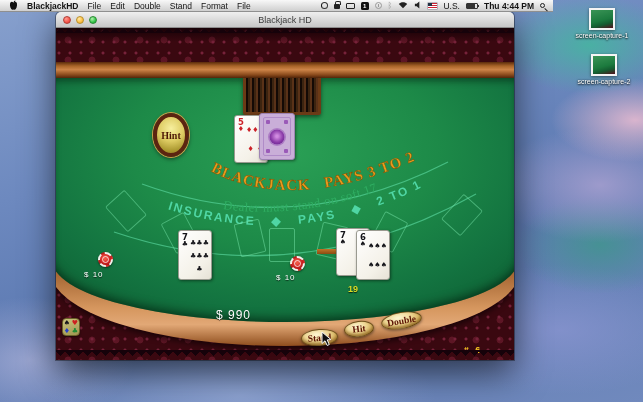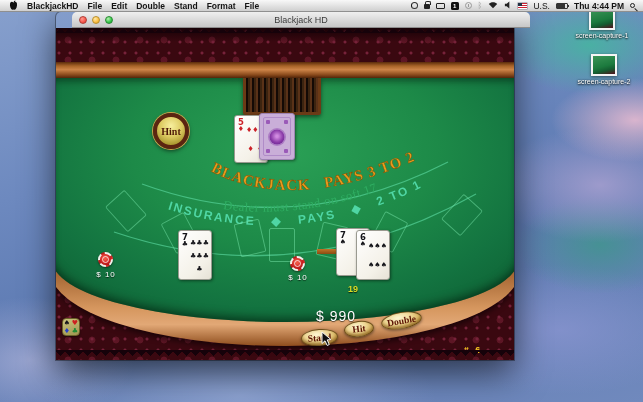--- a/index.html
+++ b/index.html
@@ -14,31 +14,31 @@
       radial-gradient(ellipse 150px 80px at 600px 185px, rgba(168,160,208,.85), transparent 72%),
       radial-gradient(ellipse 120px 70px at 600px 245px, rgba(63,150,140,.8), transparent 70%),
       radial-gradient(ellipse 200px 90px at 560px 330px, rgba(140,150,210,.7), transparent 72%),
       radial-gradient(ellipse 260px 90px at 240px 395px, rgba(150,170,215,.8), transparent 75%),
       radial-gradient(ellipse 150px 90px at 30px 360px,  rgba(190,190,225,.6), transparent 70%),
       linear-gradient(165deg,#87a0cd 0%, #6d89bf 35%, #5d7ab2 60%, #7089bd 100%);
   }
 
   
   .menubar {
-    position:absolute; left:0; top:0; width:643px; height:12px;
+    position:absolute; left:0; top:0; width:553px; height:12px;
     background:linear-gradient(#f8f8f8,#cfcfcf);
     border-bottom:1px solid #8f8f8f;
     display:flex; align-items:center; font-size:8.5px; color:#141414;
     z-index:60;
   }
   .menubar .left { display:flex; align-items:center; gap:9px; padding-left:9px; }
   .menubar .m-app { font-weight:bold; }
   .menubar .right { margin-left:auto; display:flex; align-items:center; gap:6px; padding-right:8px; }
   .apple-logo svg { display:block; }
-  .mi { display:inline-block;font-weight:bold; }
+  .mi { display:inline-block; }
   .ico-ring { width:7px;height:7px;border:1.5px solid #333;border-radius:50%;border-left-color:#111; }
   .ico-lock { width:6px;height:5px;background:#222;border-radius:1px;position:relative;margin-top:2px; }
   .ico-lock:before{content:"";position:absolute;left:1px;top:-3px;width:4px;height:3px;border:1px solid #222;border-bottom:none;border-radius:2px 2px 0 0;}
   .ico-display { width:9px;height:6px;border:1.5px solid #222;border-radius:1px; }
   .ico-input { width:8px;height:8px;background:#111;border-radius:1.5px;color:#fff;font-size:6px;line-height:8px;text-align:center;font-weight:bold; }
   .ico-clock { width:7px;height:7px;border:1.2px solid #9a9a9a;border-radius:50%;position:relative; }
   .ico-clock:before{content:"";position:absolute;left:2px;top:1px;width:1px;height:2.5px;background:#9a9a9a;}
   .ico-bt { color:#9a9a9a; font-size:8px; line-height:8px; font-family:"DejaVu Sans",sans-serif; }
   .ico-flag { width:9px;height:6px; background:linear-gradient(#c23 0 1px,#fff 1px 2px,#c23 2px 3px,#fff 3px 4px,#c23 4px 5px,#fff 5px 6px); position:relative; box-shadow:0 0 0 .5px #889; }
   .ico-flag:before{content:"";position:absolute;left:0;top:0;width:4px;height:3px;background:#234;}
@@ -54,21 +54,21 @@
     background:linear-gradient(165deg,#3a9456 0%, #1c7a3e 55%, #145c30 75%, #55101e 100%); }
   .dt-icon .lbl { margin-top:2px; font-size:7px; color:#fff; text-shadow:0 1px 2px rgba(0,0,0,.9), 0 0 2px rgba(0,0,0,.7); }
   #dticon1 { left:571px; top:8px; }
   #dticon2 { left:573px; top:54px; }
 
   
   .window { position:absolute; left:56px; top:12px; width:458px; height:348px;
     border-radius:5px 5px 0 0; box-shadow:0 12px 34px rgba(0,0,0,.6), 0 0 0 1px rgba(0,0,0,.35); z-index:10; }
   .titlebar { position:absolute; left:0; top:0; width:100%; height:16px;
     background:linear-gradient(#efefef,#c7c7c7); border-radius:5px 5px 0 0;
-    border-bottom:1px solid #8d8d8d; display:flex; align-items:center;margin-left:16px; }
+    border-bottom:1px solid #8d8d8d; display:flex; align-items:center; }
   .t-title { position:absolute; left:0; right:0; text-align:center; font-size:9px; color:#3c3c3c; }
   .lights { display:flex; gap:5px; padding-left:7px; }
   .light { width:8px; height:8px; border-radius:50%; }
   .light.red { background:radial-gradient(circle at 35% 30%, #ff9a90,#f8564a 60%,#c33); border:.5px solid #b04038;}
   .light.yellow { background:radial-gradient(circle at 35% 30%, #ffe9a8,#fdbe40 60%,#d29a2a); border:.5px solid #b8902e;}
   .light.green { background:radial-gradient(circle at 35% 30%, #b8f0b0,#33c748 60%,#1f9a32); border:.5px solid #2a8a34;}
 
   .win-content { position:absolute; left:0; top:16px; width:458px; height:332px; overflow:hidden;
     background-color:#3a0810;
     background-image:
@@ -91,21 +91,21 @@
   .felt { position:absolute; left:-4px; top:50px; width:466px; height:244px;
     border-radius:0 0 50% 50% / 0 0 62px 62px;
     background:radial-gradient(ellipse 340px 210px at 50% 30%, #2aa055 0%, #1d8a48 45%, #137340 75%, #0d5f33 100%);
     box-shadow:inset 0 -4px 8px rgba(0,20,8,.5), inset 0 4px 6px rgba(0,20,8,.35); }
 
   .shoe { position:absolute; left:187px; top:50px; width:78px; height:37px;
     border:3px solid #6b3a16; border-top:none; border-radius:0 0 3px 3px;
     background:repeating-linear-gradient(90deg,#140a05 0 2px,#3c2410 2px 4px,#5a3218 4px 6px);
     box-shadow:0 2px 4px rgba(0,0,0,.5); }
 
-  .hint-btn { position:absolute; left:97px; top:85px; width:36px; height:36px; border-radius:50%;
+  .hint-btn { position:absolute; left:97px; top:85px; width:36px; height:44px; border-radius:50%;
     border:4px solid #5c2410; box-shadow:0 0 0 1px #caa24a, 0 2px 4px rgba(0,0,0,.55);
     background:radial-gradient(circle at 50% 32%, #f7ef9e 0%, #ddcb62 45%, #a9962e 80%, #7d6d1c 100%);
     display:flex; align-items:center; justify-content:center;
     font-family:"Liberation Serif", serif; font-weight:bold; font-size:10px; color:#4d1806; cursor:pointer; }
 
   svg.table-arcs { position:absolute; left:0; top:0; pointer-events:none; }
   .band-line { fill:none; stroke:rgba(90,216,160,.65); stroke-width:1.3; }
   .arc-blackjack { font-family:"Liberation Serif", serif; font-weight:bold; font-size:15px; letter-spacing:1px;
     fill:#e89a1c; stroke:#7a4a00; stroke-width:.4; }
   .arc-rule { font-family:"Liberation Serif", serif; font-size:12.5px; fill:#2fae62; letter-spacing:.5px; }
@@ -149,34 +149,34 @@
   #h1-card1 { left:122px; top:202px; height:50px; }
   #h2-card1 { left:280px; top:200px; }
   #h2-card2 { left:300px; top:202px; height:50px; }
 
   .chip { position:absolute; width:15px; height:15px; border-radius:50%;
     background:radial-gradient(circle at 45% 38%, #ef5545 15%, #cc2222 55%, #991414 95%);
     border:2px dashed #f2f0ec; box-shadow:0 1px 2px rgba(0,0,0,.5); }
   .chip:after { content:""; position:absolute; inset:2px; border:1px solid rgba(255,255,255,.75); border-radius:50%; }
   #chip1 { left:42px; top:224px; }
   #chip2 { left:234px; top:228px; }
-  .bet-label { position:absolute; width:44px; text-align:center; font-size:8px; color:#fff;
+  .bet-label { position:absolute; width:44px; text-align:left; font-size:8px; color:#fff;
     text-shadow:0 1px 1px rgba(0,0,0,.7); letter-spacing:1px; }
   #bet1 { left:28px; top:242px; }
   #bet2 { left:220px; top:245px; }
   .total-label { position:absolute; width:30px; text-align:center; font-size:9px; font-weight:bold;
     color:#d9dc26; text-shadow:0 1px 1px rgba(0,0,0,.7); }
   #total2 { left:282px; top:256px; }
 
   .turn-arrow { position:absolute; left:261px; top:221px; width:20px; height:5px; background:linear-gradient(#c07428,#8a4c12); }
   .turn-arrow:after { content:""; position:absolute; right:-8px; top:-3.5px; border-left:9px solid #a05a16;
     border-top:6px solid transparent; border-bottom:6px solid transparent; }
 
-  .balance { position:absolute; left:160px; top:280px; width:140px; text-align:right;
-    font-size:14px; color:#fff; text-shadow:0 1px 1px rgba(0,0,0,.6); letter-spacing:1px; }
+  .balance { position:absolute; left:160px; top:280px; width:140px; text-align:left;
+    font-size:12px; color:#fff; text-shadow:0 1px 1px rgba(0,0,0,.6); letter-spacing:1px; }
 
   .table-btn { position:absolute; border-radius:50%; border:1px solid rgba(84,54,8,.8);
     background:radial-gradient(ellipse at 42% 30%, #fdf6d2 0%, #efd896 40%, #d0a952 75%, #a8812e 100%);
     box-shadow:inset 0 -2px 3px rgba(110,70,16,.55), 0 1px 3px rgba(0,0,0,.5);
     font-family:"Liberation Serif", serif; font-weight:bold; color:#5c1404; cursor:pointer;
     display:flex; align-items:center; justify-content:center; }
   #btn-stand  { left:245px; top:301px; width:37px; height:17px; font-size:9.5px; transform:rotate(-4deg); }
   #btn-hit    { left:288px; top:293px; width:30px; height:16px; font-size:9.5px; transform:rotate(-7deg); }
   #btn-double { left:325px; top:284px; width:41px; height:17px; font-size:9.5px; transform:rotate(-10deg); }
 

